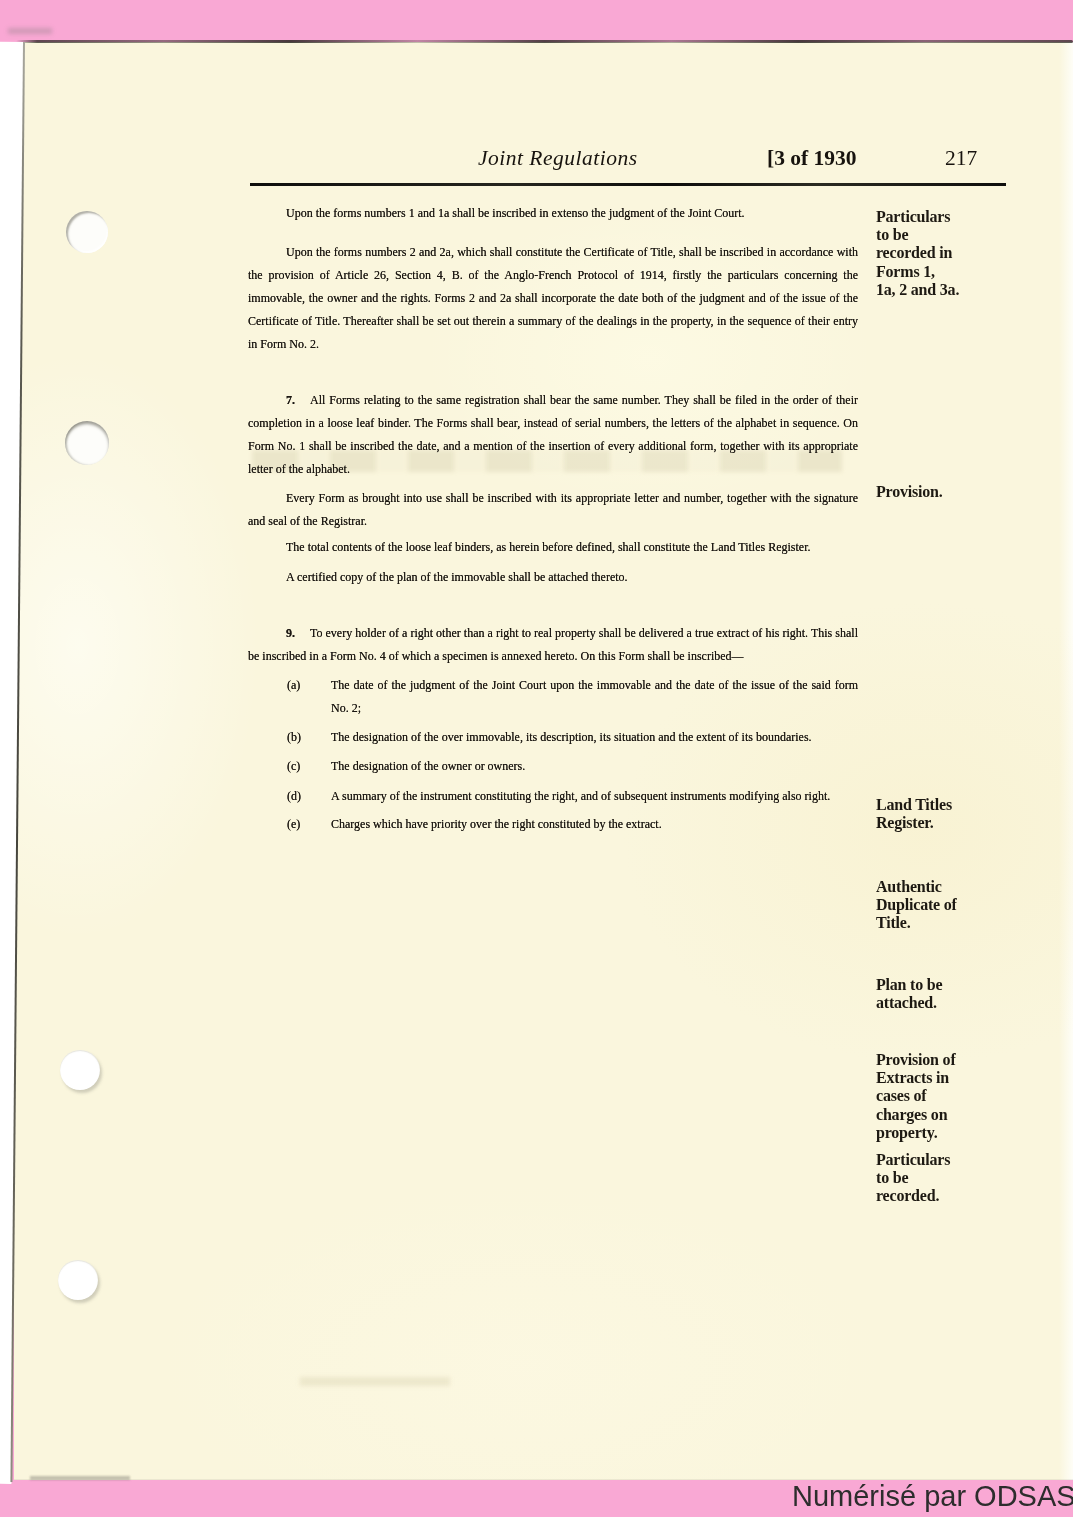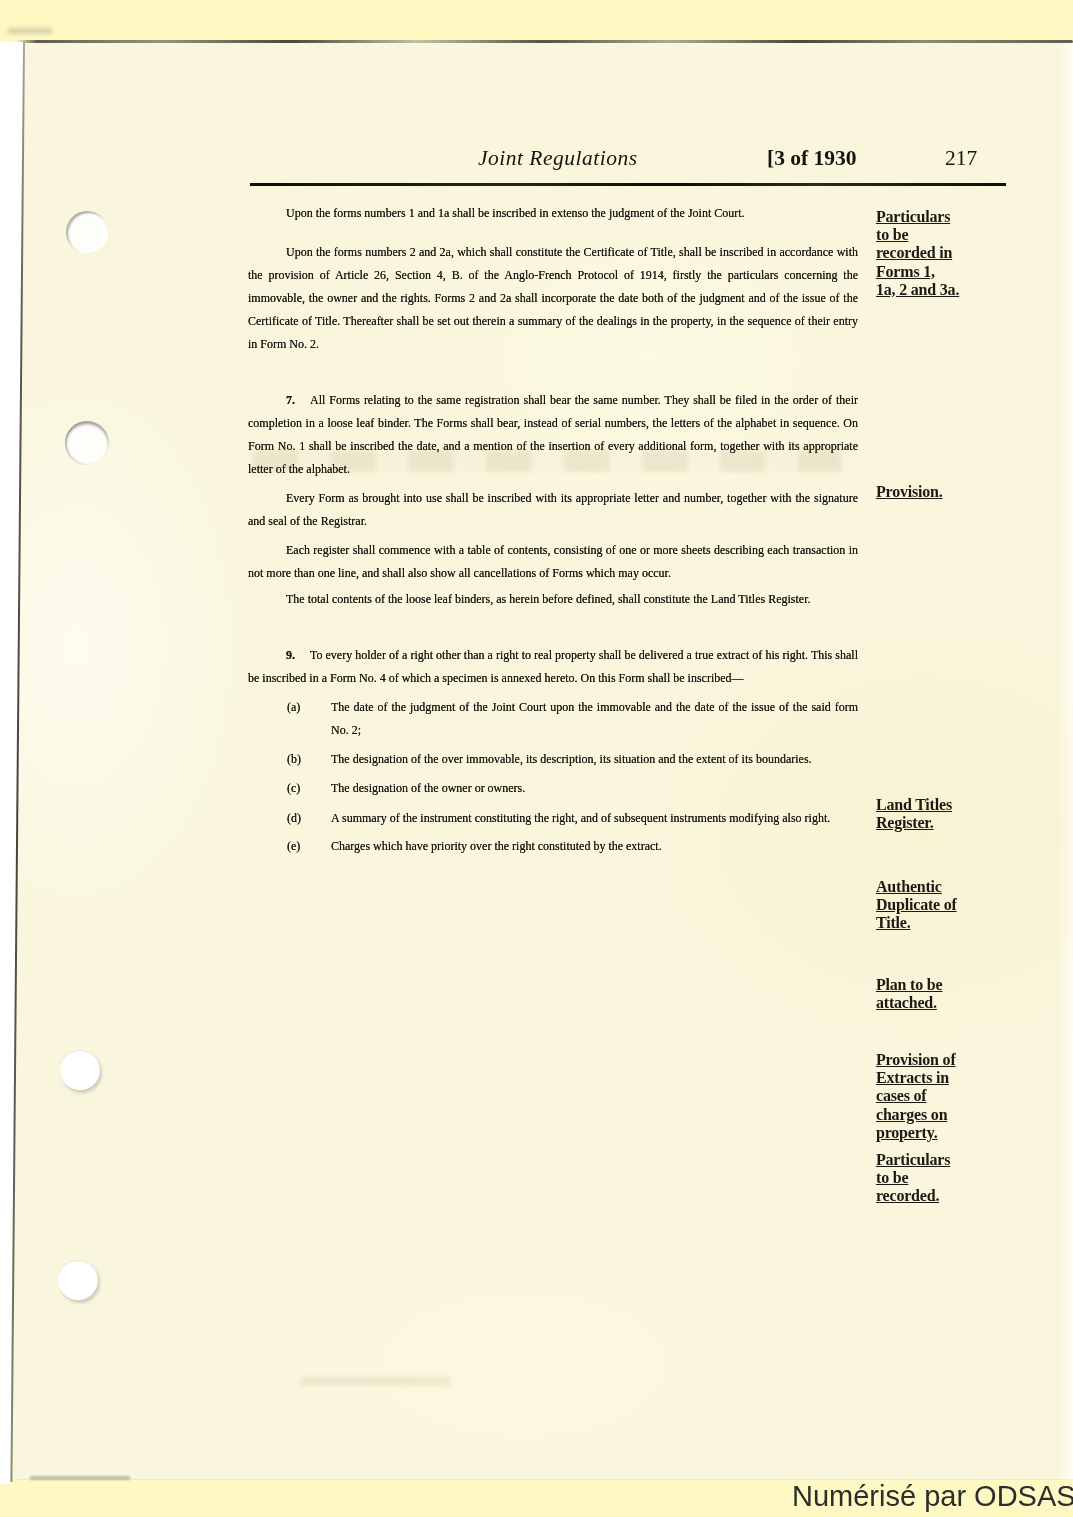--- a/index.html
+++ b/index.html
@@ -1,17 +1,17 @@
 <!DOCTYPE html>
 <html><head>
 <meta charset="utf-8">
 <style>
   html,body{margin:0;padding:0;}
   body{background:#ffffff;font-family:"Liberation Serif",serif;}
-  .canvas{position:relative;width:1073px;height:1517px;background:#fef9c3;overflow:hidden;}
+  .canvas{position:relative;width:1073px;height:1517px;background:#f9a8d4;overflow:hidden;}
 
   
   .page{
     position:absolute;left:14px;top:42px;width:1059px;height:1438px;
     background-color:#faf6dd;
     background-image:
       radial-gradient(ellipse 320px 220px at 60% 22%, rgba(255,253,232,.55), transparent 70%),
       radial-gradient(ellipse 420px 320px at 86% 55%, rgba(247,239,202,.5), transparent 72%),
       radial-gradient(ellipse 260px 420px at 6% 42%, rgba(255,255,248,.65), transparent 70%),
       radial-gradient(ellipse 520px 260px at 48% 92%, rgba(253,249,228,.55), transparent 70%),
@@ -84,21 +84,21 @@
   .list{margin-left:39px;}
   .li{display:flex;text-align:justify;}
   .li-a{margin-top:6px;} .li-b{margin-top:6px;} .li-c{margin-top:6px;}
   .li-d{margin-top:7px;} .li-e{margin-top:5px;}
   .li-label{flex:0 0 44px;}
   .li-text{flex:1;text-align:justify;}
 
   
   .note{position:absolute;left:876px;width:120px;
     font-size:16px;line-height:18.2px;font-weight:bold;color:#1d1912;
-    white-space:pre-line;letter-spacing:-.2px;text-decoration:underline;}
+    white-space:pre-line;letter-spacing:-.2px;}
   .n1{top:208px;} .n2{top:483px;} .n3{top:796px;} .n4{top:878px;}
   .n5{top:976px;} .n6{top:1051px;} .n7{top:1151px;}
 
   
   .watermark{position:absolute;left:792px;top:1480px;
     font-family:"Liberation Sans",sans-serif;font-size:29px;color:#2d2d2d;white-space:nowrap;}
 </style>
 </head>
 <body>
 
@@ -122,23 +122,23 @@
   <div class="hdr hdr-vol">[3 of 1930</div>
   <div class="hdr hdr-page">217</div>
   <div class="rule"></div>
 
   <div class="body-col">
     <p class="p1">Upon the forms numbers 1 and 1a shall be inscribed in extenso the judgment of the Joint Court.</p>
     <p class="p2">Upon the forms numbers 2 and 2a, which shall constitute the Certificate of Title, shall be inscribed in accordance with the provision of Article 26, Section 4, B. of the Anglo-French Protocol of 1914, firstly the particulars concerning the immovable, the owner and the rights. Forms 2 and 2a shall incorporate the date both of the judgment and of the issue of the Certificate of Title. Thereafter shall be set out therein a summary of the dealings in the property, in the sequence of their entry in Form No. 2.</p>
 
     <p class="s7"><span class="num">7.</span><span>All Forms relating to the same registration shall bear the same number. They shall be filed in the order of their completion in a loose leaf binder. The Forms shall bear, instead of serial numbers, the letters of the alphabet in sequence. On Form No. 1 shall be inscribed the date, and a mention of the insertion of every additional form, together with its appropriate letter of the alphabet.</span></p>
     <p class="p7b">Every Form as brought into use shall be inscribed with its appropriate letter and number, together with the signature and seal of the Registrar.</p>
-    <p class="p7c">Each register shall commence with a table of contents, consisting of one or more sheets describing each transaction in not more than one line, and shall also show all cancellations of Forms which may occur.</p>
     <p class="p7d">The total contents of the loose leaf binders, as herein before defined, shall constitute the Land Titles Register.</p>
 
+    <p class="p8b">A certified copy of the plan of the immovable shall be attached thereto.</p>
 
     <p class="s9"><span class="num">9.</span><span>To every holder of a right other than a right to real property shall be delivered a true extract of his right. This shall be inscribed in a Form No. 4 of which a specimen is annexed hereto. On this Form shall be inscribed—</span></p>
 
     <div class="list">
       <div class="li li-a">
         <span class="li-label">(a)</span>
         <div class="li-text">The date of the judgment of the Joint Court upon the immovable and the date of the issue of the said form No. 2;</div>
       </div>
       <div class="li li-b">
         <span class="li-label">(b)</span>

